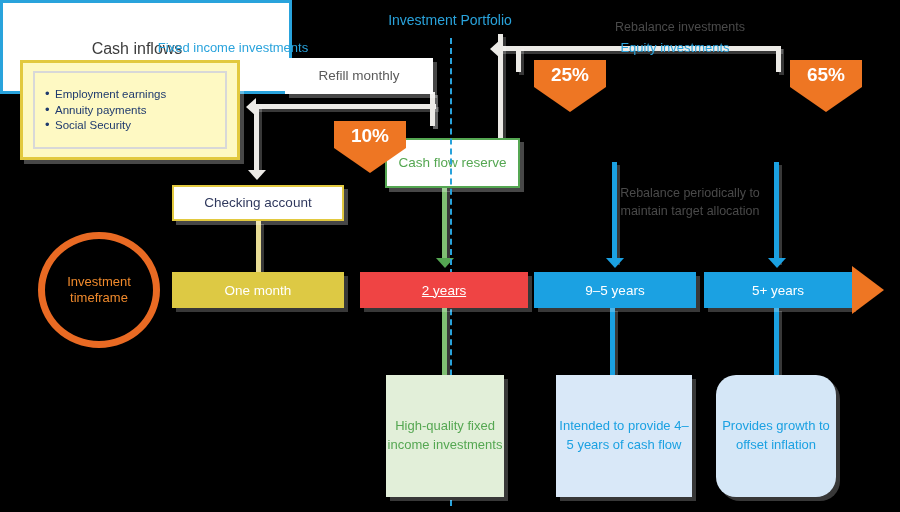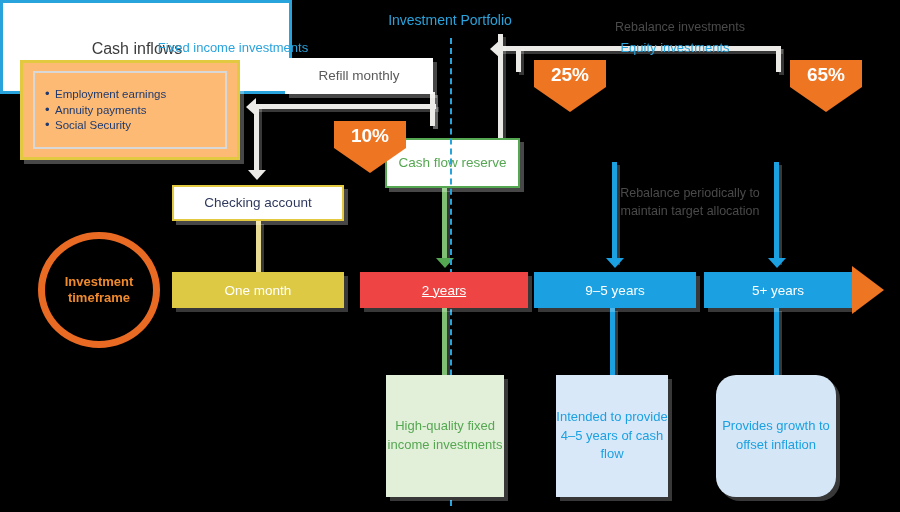--- a/index.html
+++ b/index.html
@@ -19,21 +19,21 @@
     display: flex; align-items: center; justify-content: center;
     text-align: center;
     line-height: 1.25;
     box-shadow: 4px 4px 0 rgba(255,255,255,0.28);
   }
 
   
   #inflow-panel {
     left: 20px; top: 60px; width: 220px; height: 100px;
     border: 3px solid #e2c93f;
-    background: #fdba74;
+    background: #fef9c3;
     padding: 8px 10px;
     display: block;
   }
   #inflow-panel .inner {
     border: 2px solid #d8d8d8;
     width: 100%; height: 100%;
     padding: 6px 8px;
     display: flex; flex-direction: column; justify-content: center;
     gap: 1px;
   }
@@ -138,33 +138,33 @@
   
   #tf-circle {
     position: absolute; left: 38px; top: 232px;
     width: 122px; height: 116px;
     border: 7px solid #e96a23;
     border-radius: 50%;
     display: flex; align-items: center; justify-content: center;
     background: transparent;
   }
   #tf-label {
-    color: #f08a2c; font-size: 13px; font-weight: bold;
+    color: #f08a2c; font-size: 13px; font-weight: normal;
     text-align: center; line-height: 1.2;
   }
 
   
   .card {
     position: absolute; top: 375px; height: 122px;
     display: flex; align-items: center; justify-content: center;
     text-align: center; font-size: 13px; line-height: 1.45;
     box-shadow: 4px 4px 0 rgba(255,255,255,0.22);
   }
   #card-green { left: 386px; width: 118px; background: #e2efd9; color: #55a752; }
-  #card-blue1 { left: 556px; width: 112px; background: #d9e8f8; color: #1ba1e2; }
+  #card-blue1 { left: 556px; width: 136px; background: #d9e8f8; color: #1ba1e2; }
   #card-blue2 { left: 716px; width: 120px; background: #d5e7f7; color: #1ba1e2; border-radius: 20px; }
 
   
   .conn { position: absolute; }
   .v-white { background: #eceae6; width: 5px; }
   .h-white { background: #eceae6; height: 5px; }
   .v-yellow { background: #e8dc94; width: 5px; }
   .v-green { background: #7fbf73; width: 5px; }
   .v-blue  { background: #1ba1e2; width: 5px; }
   .shadowed { box-shadow: 3px 3px 0 rgba(255,255,255,0.22); }

